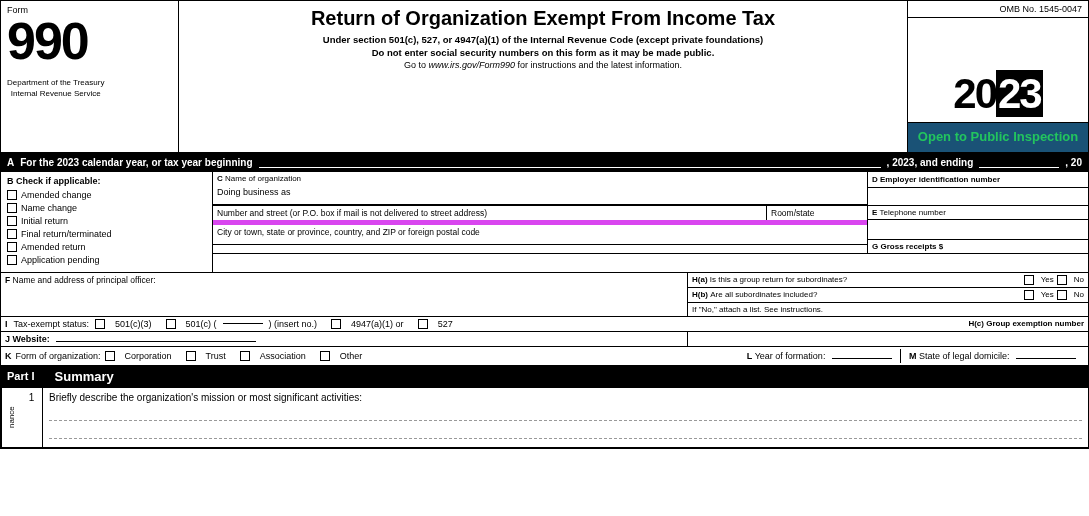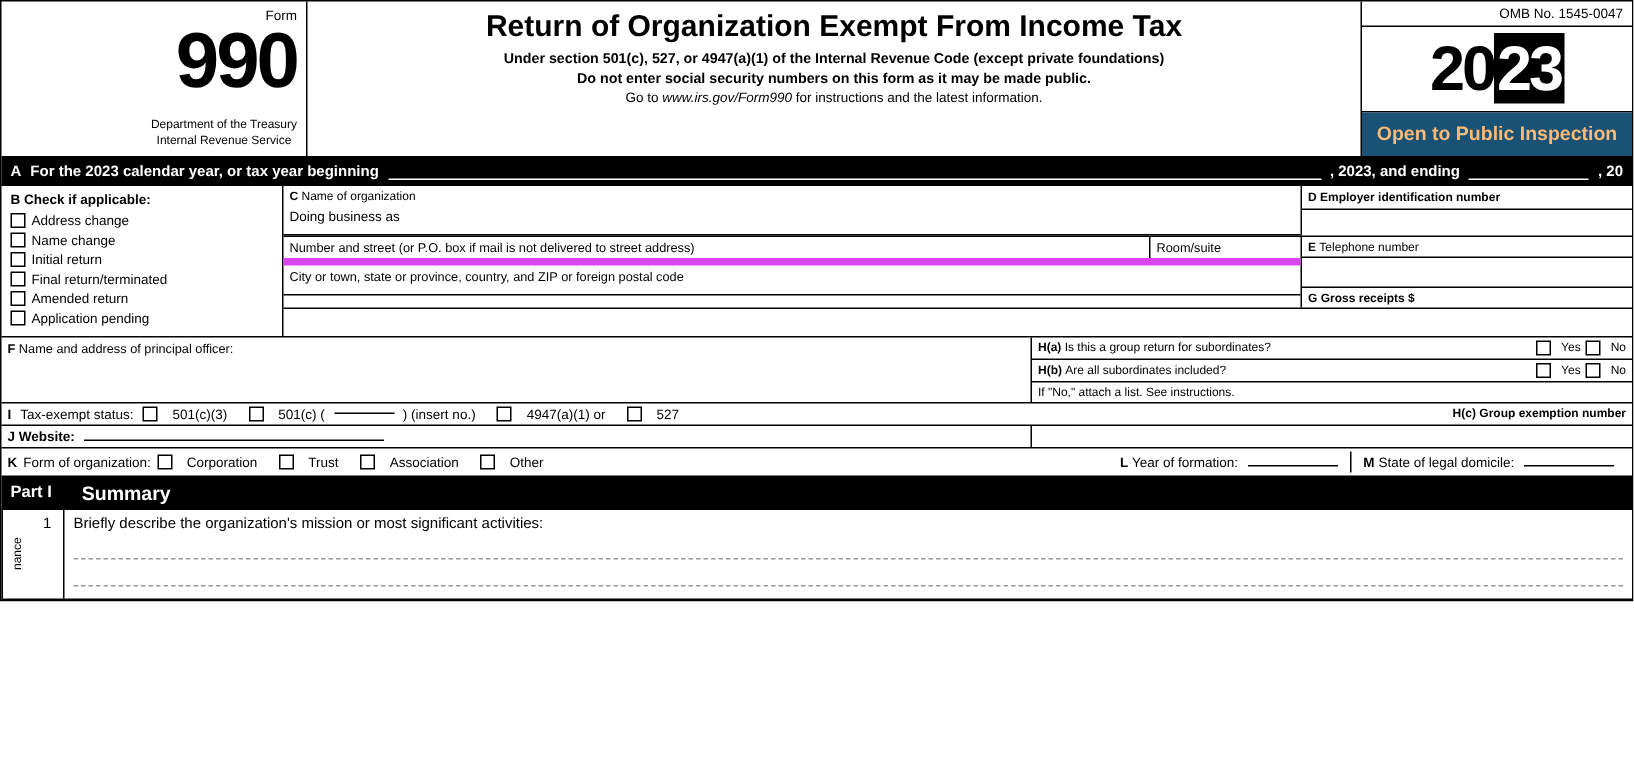--- a/index.html
+++ b/index.html
@@ -14,26 +14,26 @@
       width: 1089px;
       border: 1px solid #000;
       background: #fff;
     }
     
     .header {
       display: flex;
       border-bottom: 2px solid #000;
     }
     .header-left {
-      width: 204px;
+      width: 178px;
       border-right: 1px solid #000;
       padding: 4px 6px;
       display: flex;
       flex-direction: column;
-      align-items: flex-end;
+      align-items: flex-start;
       justify-content: flex-start;
     }
     .form-label {
       font-size: 9px;
       font-weight: normal;
     }
     .form-990 {
       font-size: 52px;
       font-weight: bold;
       line-height: 1;
@@ -82,30 +82,31 @@
       display: flex;
       align-items: center;
       justify-content: center;
       padding: 4px;
       border-bottom: 1px solid #000;
     }
     .year-display {
       font-size: 42px;
       font-weight: bold;
       letter-spacing: -2px;
+      margin-top: 48px;
     }
     .year-display .year-highlight {
       color: #000;
       background: #000;
       color: #fff;
       padding: 0 2px;
     }
     .open-public {
       background: #1a5276;
-      color: #fdba74;
+      color: #22c55e;
       text-align: center;
       padding: 6px 4px;
       font-size: 13px;
       font-weight: bold;
       flex: 1;
       display: flex;
       align-items: center;
       justify-content: center;
       line-height: 1.3;
     }
@@ -118,21 +119,21 @@
       padding: 3px 6px;
       font-size: 10px;
       font-weight: bold;
     }
     
     .section-bc {
       display: flex;
       border-bottom: 1px solid #000;
     }
     .section-b {
-      width: 188px;
+      width: 212px;
       border-right: 1px solid #000;
       padding: 4px 6px;
     }
     .section-b-title {
       font-size: 9px;
       font-weight: bold;
       margin-bottom: 4px;
     }
     .checkbox-row {
       display: flex;
@@ -371,21 +372,21 @@
   </div>
 
   <div class="section-bc">
 
     <div class="section-b">
       <div class="section-b-title">
         <strong>B</strong>&nbsp;<span>Check if applicable:</span>
       </div>
       <div class="checkbox-row">
         <span class="checkbox"></span>
-        <span>Address change</span>
+        <span>Amended change</span>
       </div>
       <div class="checkbox-row">
         <span class="checkbox"></span>
         <span>Name change</span>
       </div>
       <div class="checkbox-row">
         <span class="checkbox"></span>
         <span>Initial return</span>
       </div>
       <div class="checkbox-row">
@@ -418,21 +419,21 @@
             <strong>D</strong>&nbsp;<span>Employer identification number</span>
           </div>
           <div class="section-d-content"></div>
         </div>
       </div>
 
       <div class="street-row">
         <div style="flex:1; border-right:1px solid #000; border-right:1px solid #000;">
           <div style="display:flex; border-bottom:5px solid #d946ef;">
             <div style="flex:1; border-right:1px solid #000; padding:2px 4px; font-size:8.5px;">Number and street (or P.O. box if mail is not delivered to street address)</div>
-            <div style="width:100px; padding:2px 4px; font-size:8.5px;">Room/suite</div>
+            <div style="width:100px; padding:2px 4px; font-size:8.5px;">Room/state</div>
           </div>
           <div style="padding:2px 4px; font-size:8.5px; border-bottom:1px solid #000; height:20px;">City or town, state or province, country, and ZIP or foreign postal code</div>
         </div>
         <div style="width:220px; display:flex; flex-direction:column;">
           <div style="font-size:8px; font-weight:normal; padding:2px 4px; border-bottom:1px solid #000;">
             <strong>E</strong>&nbsp;<span>Telephone number</span>
           </div>
           <div style="padding:2px 4px; font-size:8.5px; height:20px; border-bottom:1px solid #000;"></div>
           <div style="font-size:8px; font-weight:bold; padding:2px 4px;">
             <strong>G</strong>&nbsp;<span>Gross receipts $</span>

